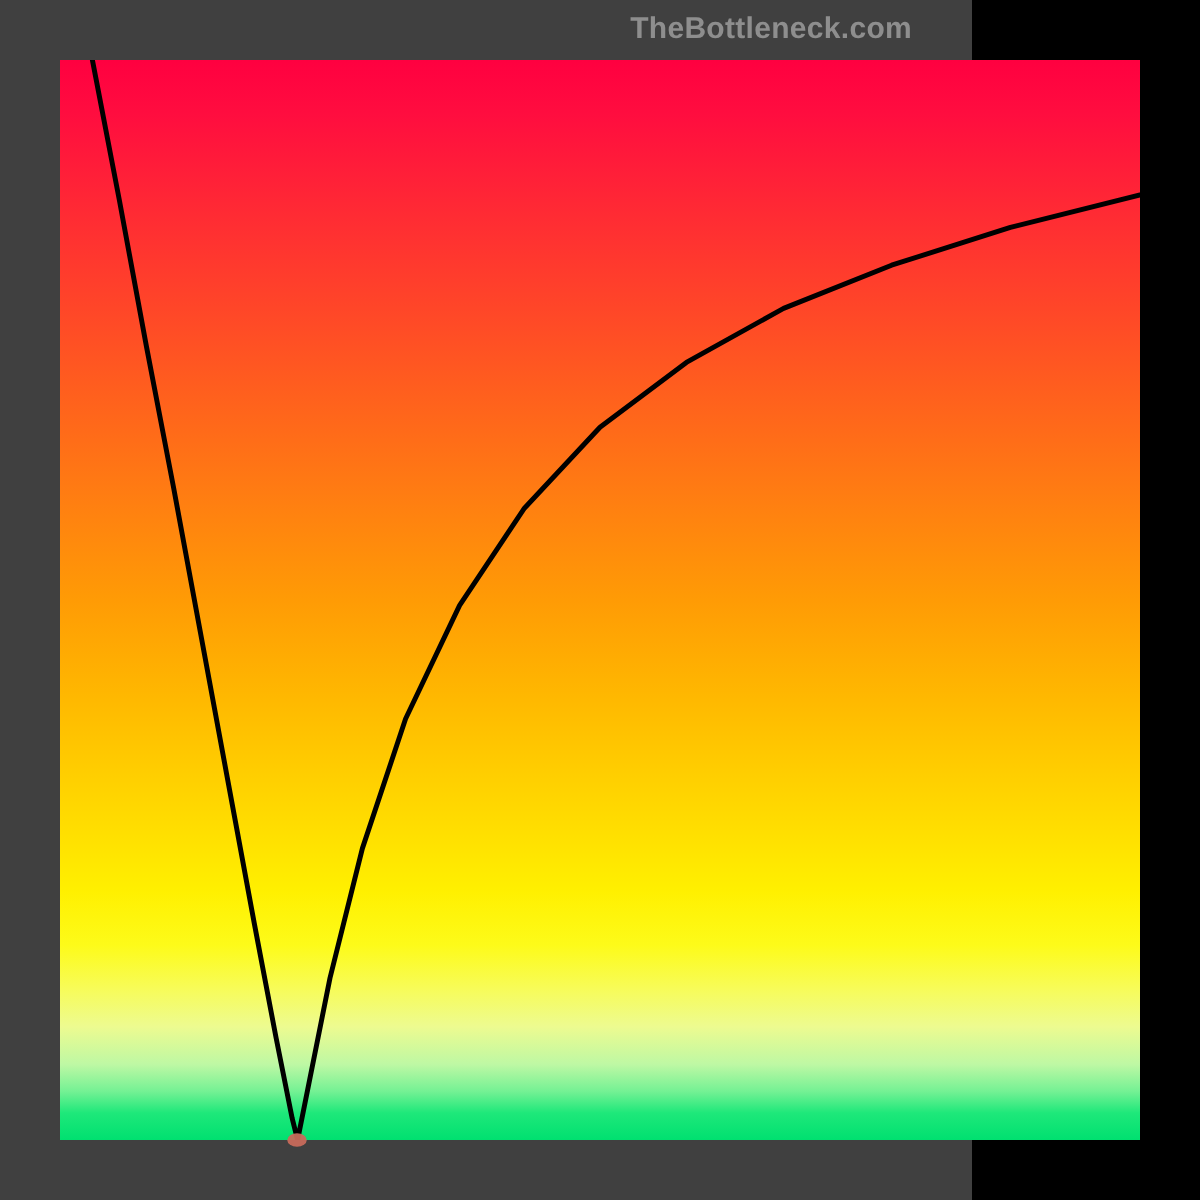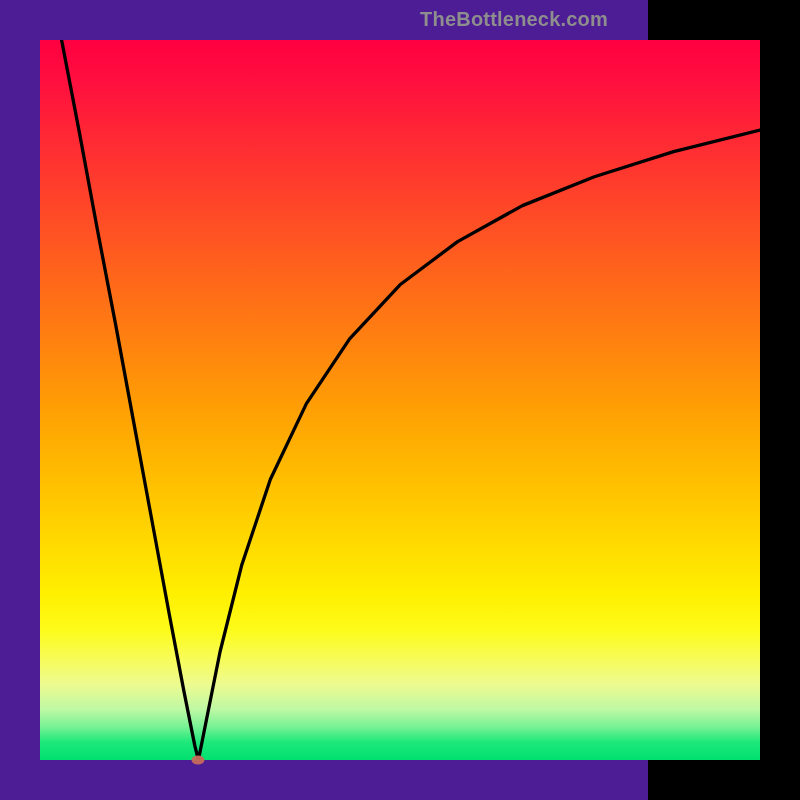--- a/index.html
+++ b/index.html
@@ -7,21 +7,21 @@
     padding: 0;
     width: 800px;
     height: 800px;
     background: #000000;
     overflow: hidden;
   }
   .frame {
     position: relative;
     width: 648px;
     height: 800px;
-    background: #4c1d95;
+    background: #404040;
   }
   .plot-area {
     position: absolute;
     left: 40px;
     top: 40px;
     width: 720px;
     height: 720px;
     background: linear-gradient(to bottom,
       #ff0040 0%,
       #ff0d3f 5%,

